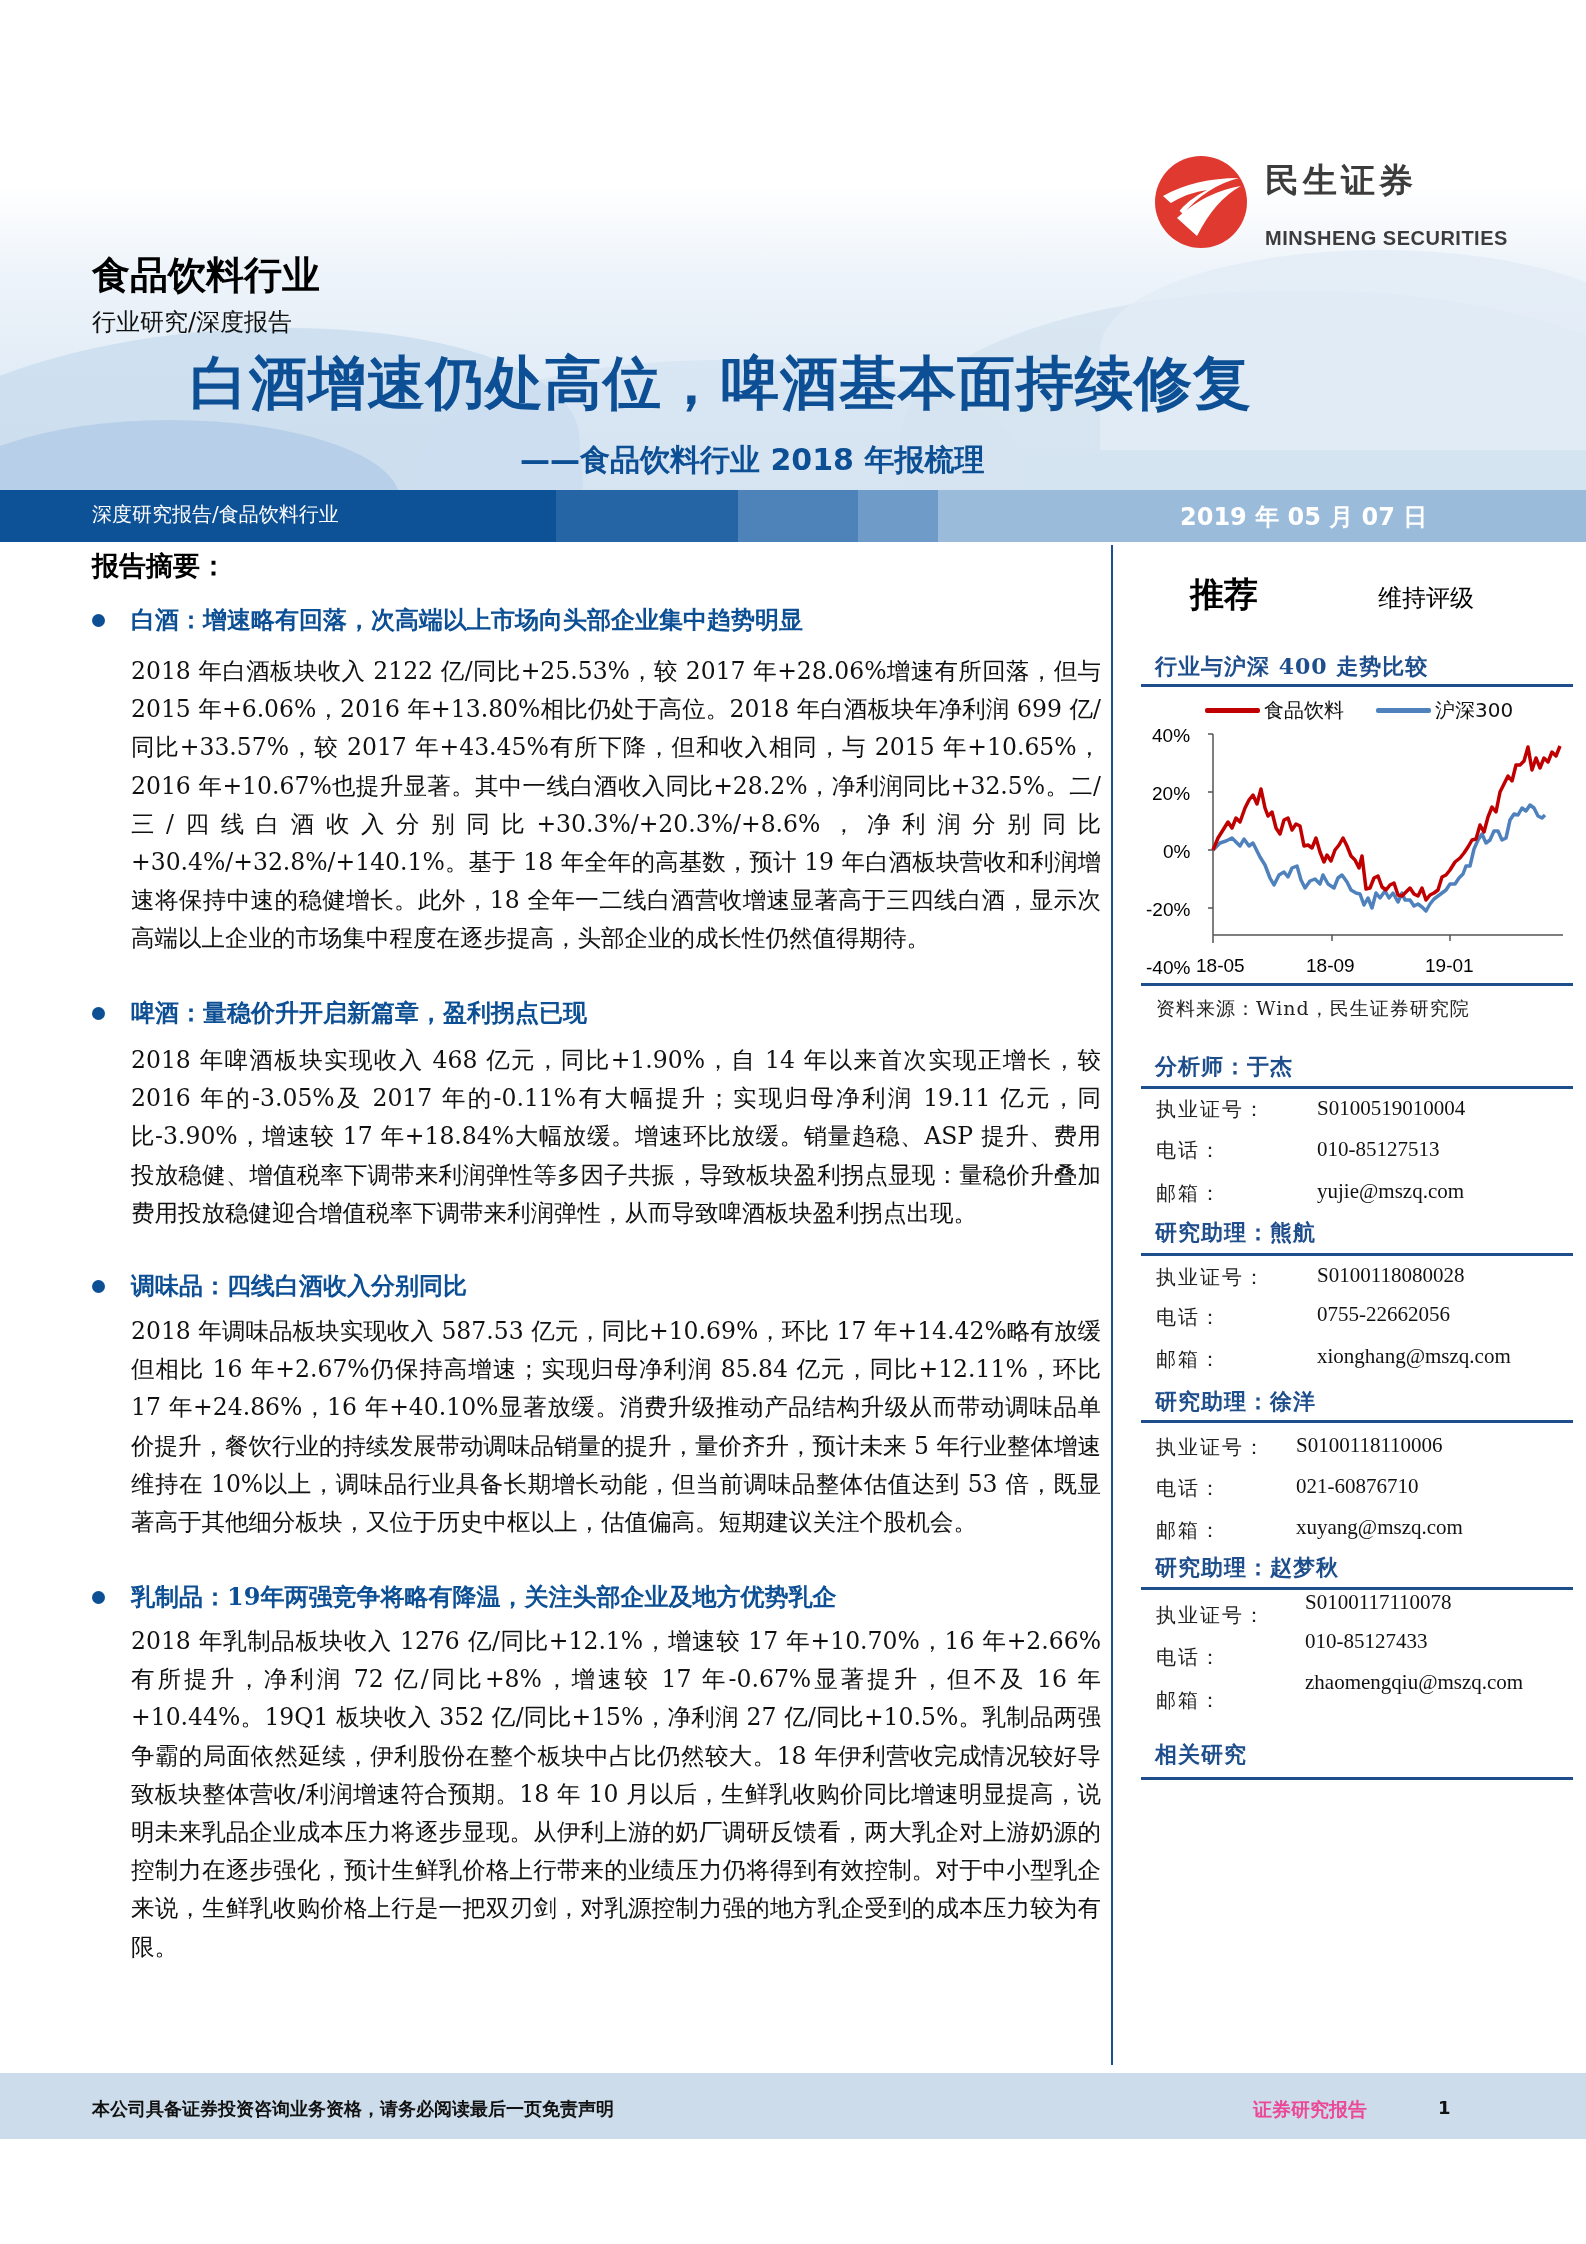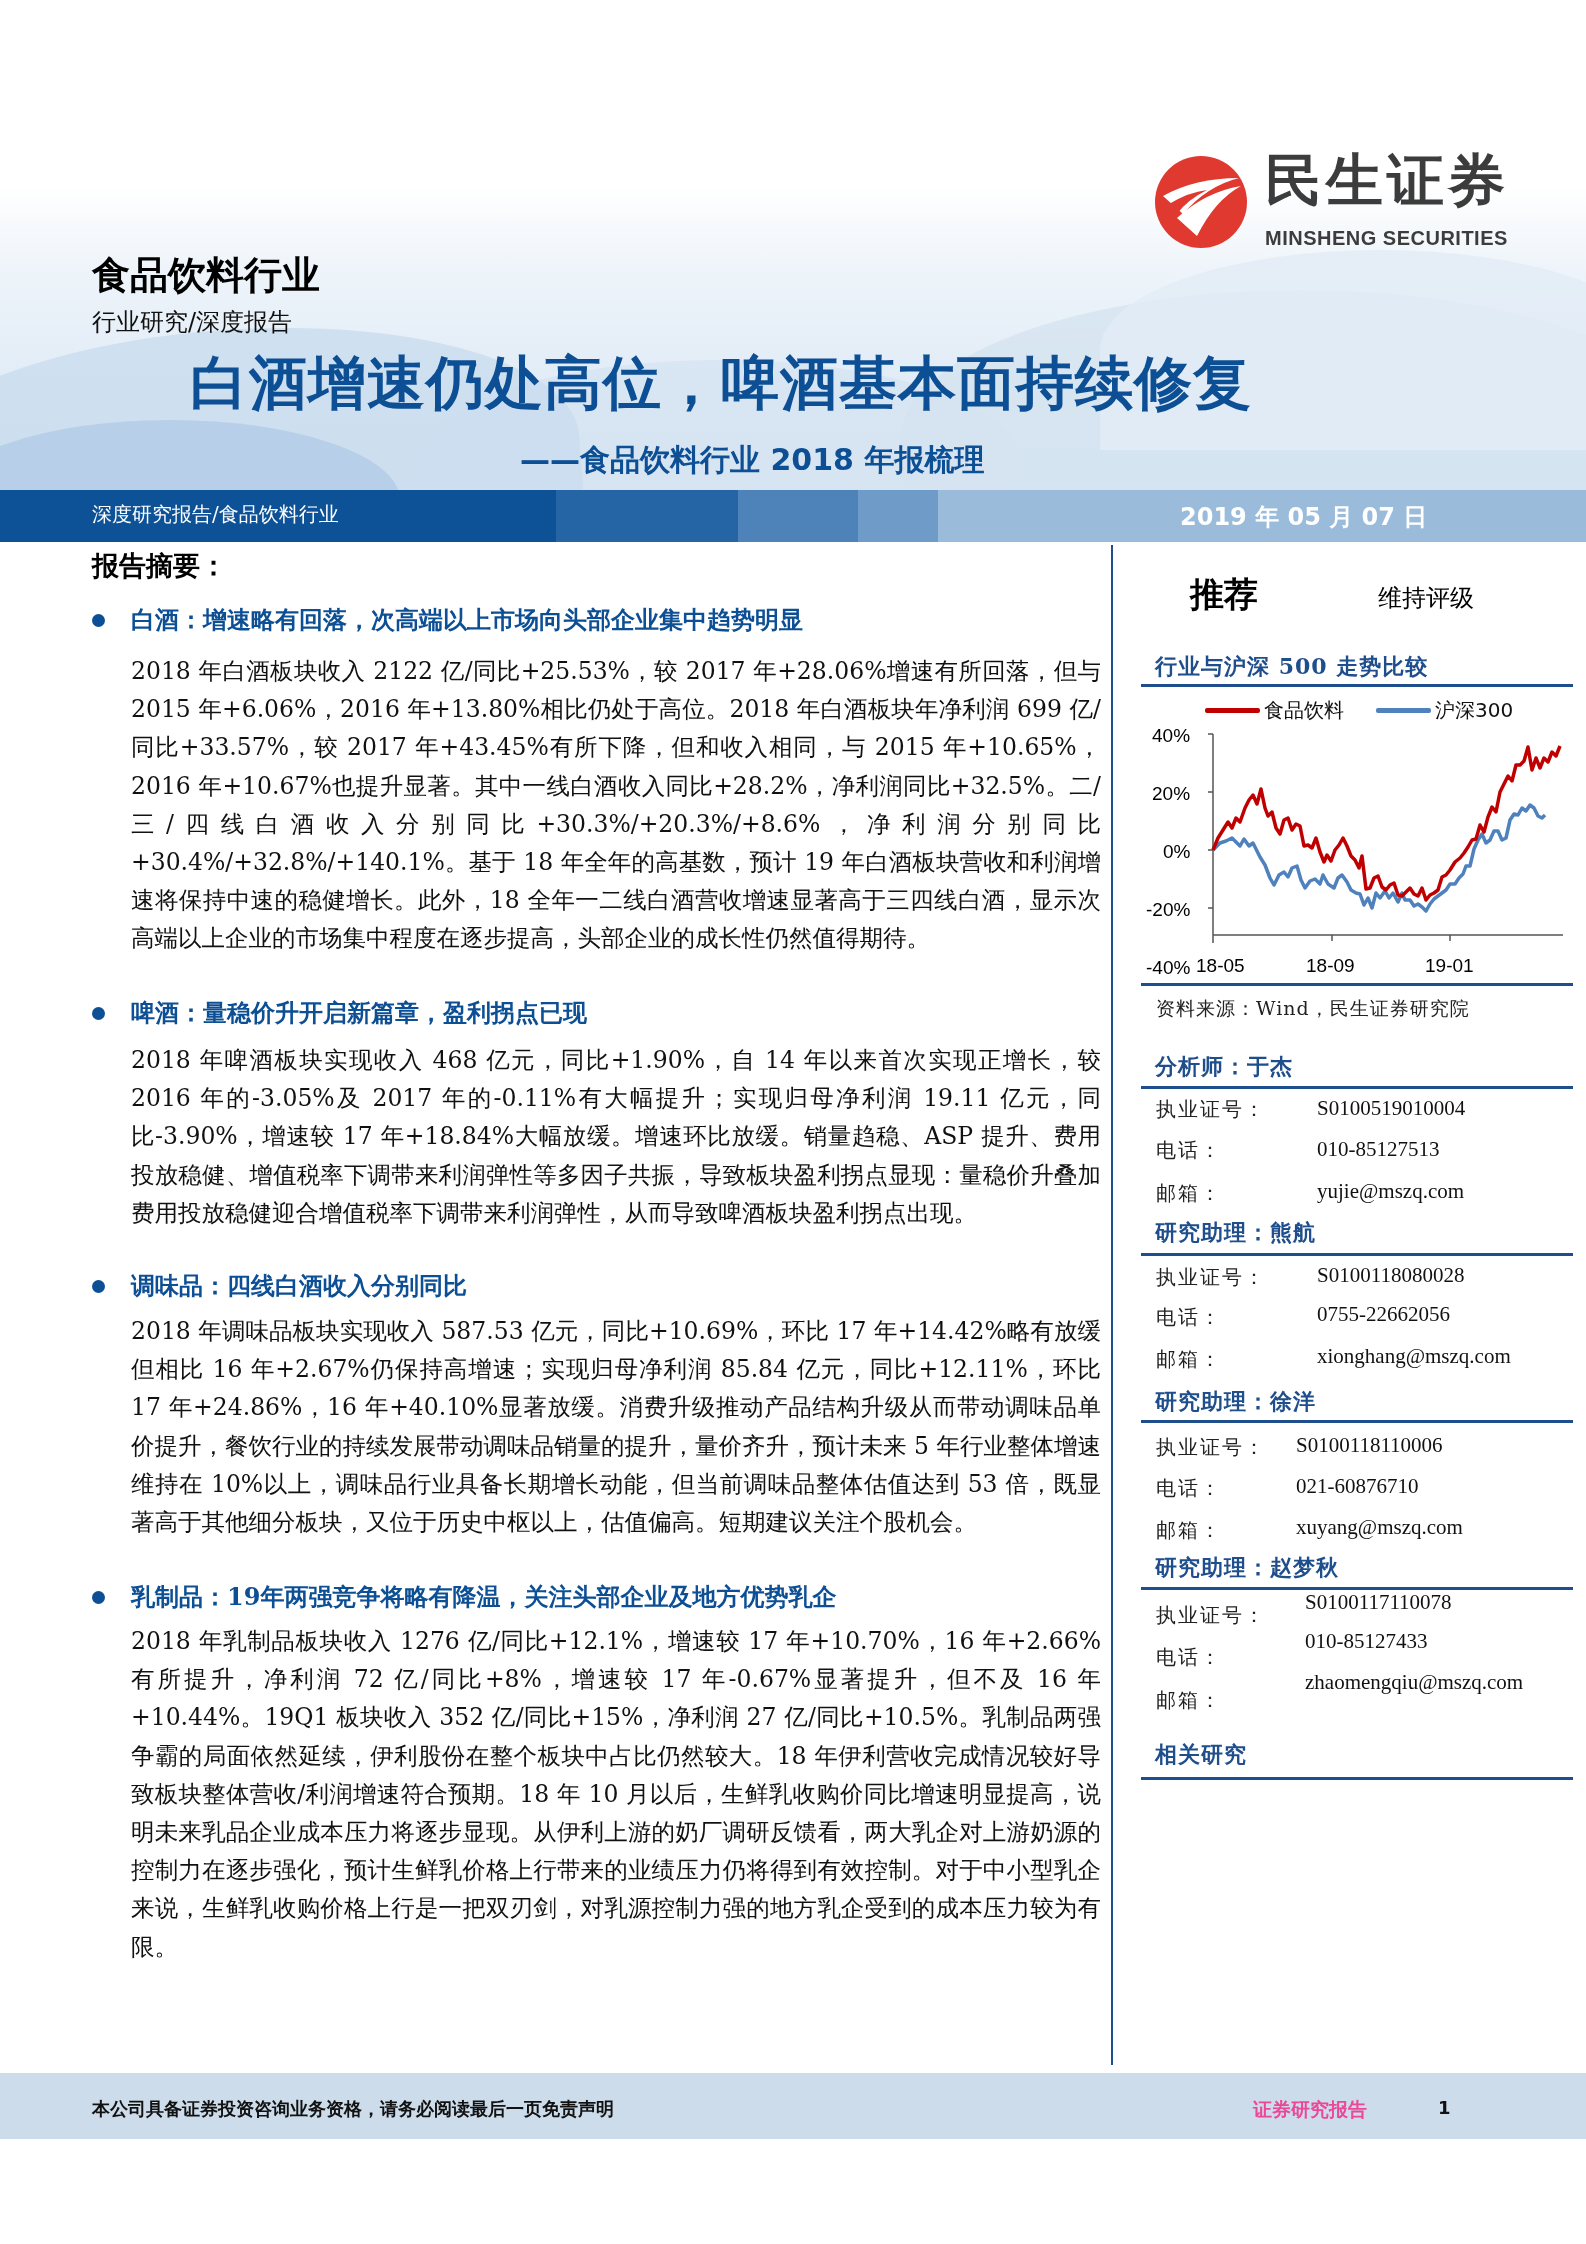--- a/index.html
+++ b/index.html
@@ -11,21 +11,21 @@
   .mtn { position:absolute; border-radius:50% 50% 0 0; }
   .m1 { left:-120px; top:330px; width:700px; height:260px; background:#c9dcee; opacity:.8; transform:rotate(-4deg); }
   .m2 { left:420px; top:360px; width:600px; height:200px; background:#d6e4f1; opacity:.8; }
   .m3 { left:900px; top:290px; width:800px; height:300px; background:#d3e2f0; opacity:.7; }
   .m4 { left:1100px; top:250px; width:560px; height:200px; background:#e2ecf6; opacity:.8; }
   .m5 { left:-60px; top:420px; width:460px; height:160px; background:#a9c5e3; opacity:.6; }
 
   .logo { position:absolute; left:1155px; top:153px; display:flex; align-items:center; }
   .logo-circle { width:92px; height:92px; border-radius:50%; background:#e03a30; position:relative; overflow:hidden; }
   .logo-text { margin-left:18px; }
-  .logo-cn { font-family:"DejaVu Sans","Liberation Sans",sans-serif; font-weight:bold; font-size:57px; color:#3c3c3c; letter-spacing:4px; line-height:54px; }
+  .logo-cn { font-family:"DejaVu Sans","Liberation Sans",sans-serif; font-weight:bold; font-size:34px; color:#3c3c3c; letter-spacing:4px; line-height:54px; }
   .logo-en { font-family:"Liberation Sans","DejaVu Sans",sans-serif; font-weight:bold; font-size:20px; color:#3c3c3c; letter-spacing:0.5px; margin-top:20px; }
 
   .industry { position:absolute; left:92px; top:250px; font-family:"DejaVu Sans","Liberation Sans",sans-serif; font-weight:bold; font-size:38px; color:#000; }
   .subtype { position:absolute; left:92px; top:306px; font-family:"DejaVu Sans","Liberation Sans",sans-serif; font-size:24px; color:#111; }
   .main-title { position:absolute; left:190px; top:345px; font-family:"DejaVu Sans","Liberation Sans",sans-serif; font-weight:bold; font-size:58px; color:#0d4f94; letter-spacing:1px; }
   .sub-title { position:absolute; left:520px; top:440px; font-family:"DejaVu Sans","Liberation Sans",sans-serif; font-weight:bold; font-size:30px; color:#0d4f94; }
 
   .band { position:absolute; left:0; top:490px; width:1586px; height:52px; display:flex; }
   .band .s1 { width:556px; background:#0d5196; }
   .band .s2 { width:182px; background:#2565a6; }
@@ -124,21 +124,21 @@
 
 <div class="sec-h" style="top:1581px;">
   <span class="dot"></span>
   <span>乳制品：19年两强竞争将略有降温，关注头部企业及地方优势乳企</span>
 </div>
 <div class="para" style="top:1622px;">2018 年乳制品板块收入 1276 亿/同比+12.1%，增速较 17 年+10.70%，16 年+2.66%有所提升，净利润 72 亿/同比+8%，增速较 17 年-0.67%显著提升，但不及 16 年+10.44%。19Q1 板块收入 352 亿/同比+15%，净利润 27 亿/同比+10.5%。乳制品两强争霸的局面依然延续，伊利股份在整个板块中占比仍然较大。18 年伊利营收完成情况较好导致板块整体营收/利润增速符合预期。18 年 10 月以后，生鲜乳收购价同比增速明显提高，说明未来乳品企业成本压力将逐步显现。从伊利上游的奶厂调研反馈看，两大乳企对上游奶源的控制力在逐步强化，预计生鲜乳价格上行带来的业绩压力仍将得到有效控制。对于中小型乳企来说，生鲜乳收购价格上行是一把双刃剑，对乳源控制力强的地方乳企受到的成本压力较为有限。</div>
 
 <div class="rating">推荐</div>
 <div class="rating-sub">维持评级</div>
 
-<div class="side-h" style="top:652px;">行业与沪深 500 走势比较</div>
+<div class="side-h" style="top:652px;">行业与沪深 400 走势比较</div>
 <div class="side-rule" style="top:684px;"></div>
 
 <div class="chart-legend">
   <span class="lg-line" style="background:#c00000;"></span>
   <span>食品饮料</span>
   <span class="lg-line" style="background:#4f81bd; margin-left:32px;"></span>
   <span>沪深300</span>
 </div>
 
 <svg style="position:absolute; left:1140px; top:720px;" width="440" height="260" viewBox="1140 720 440 260">

